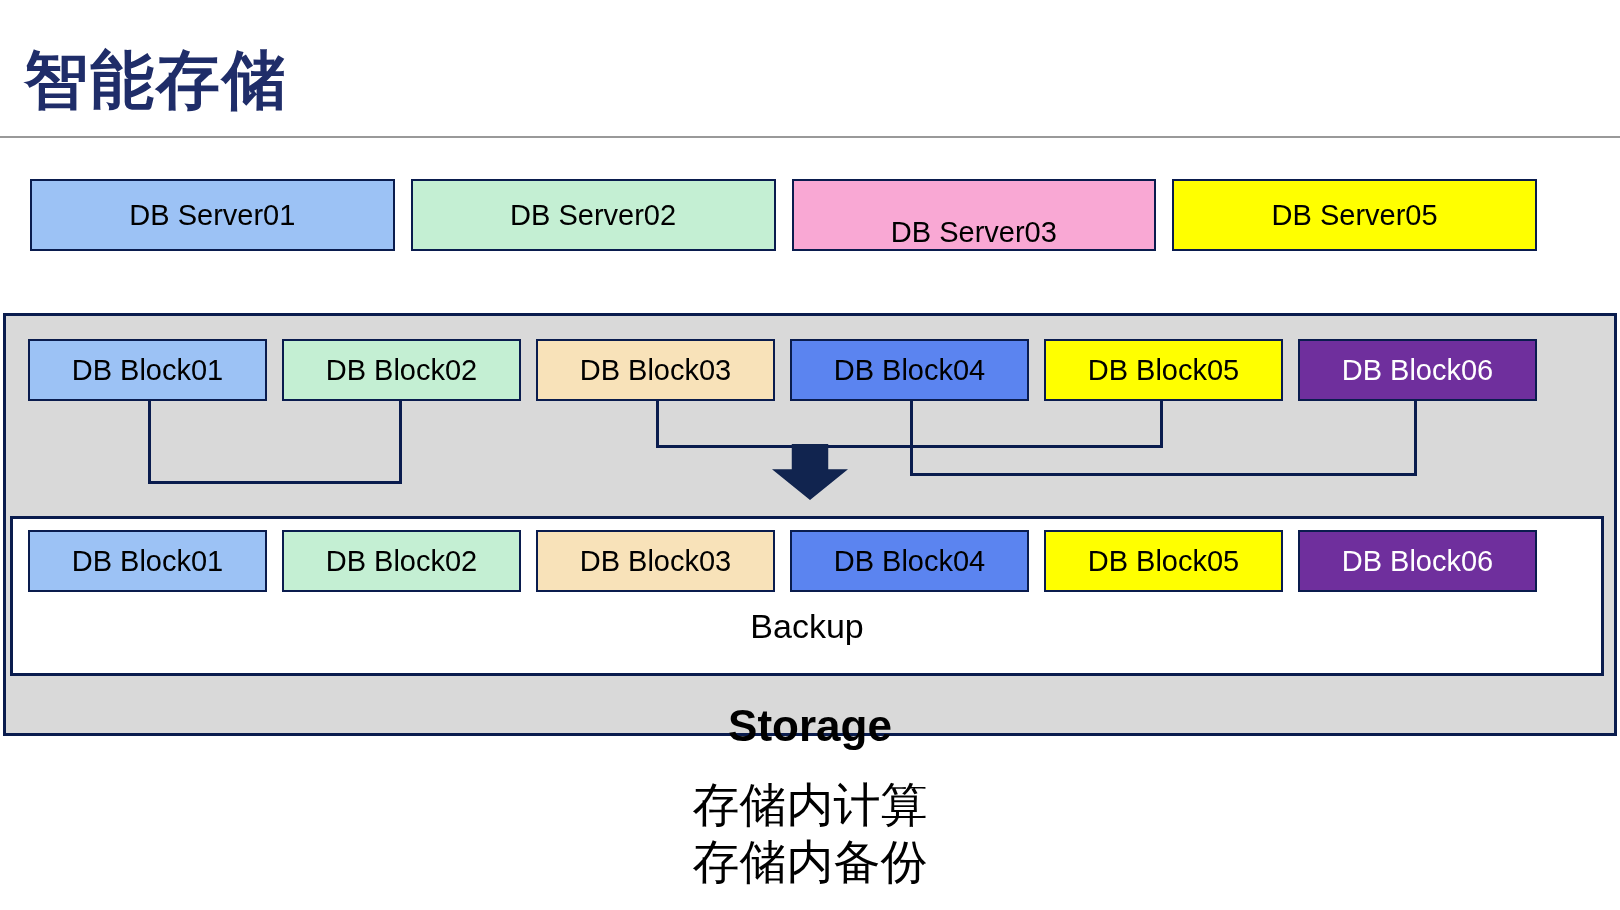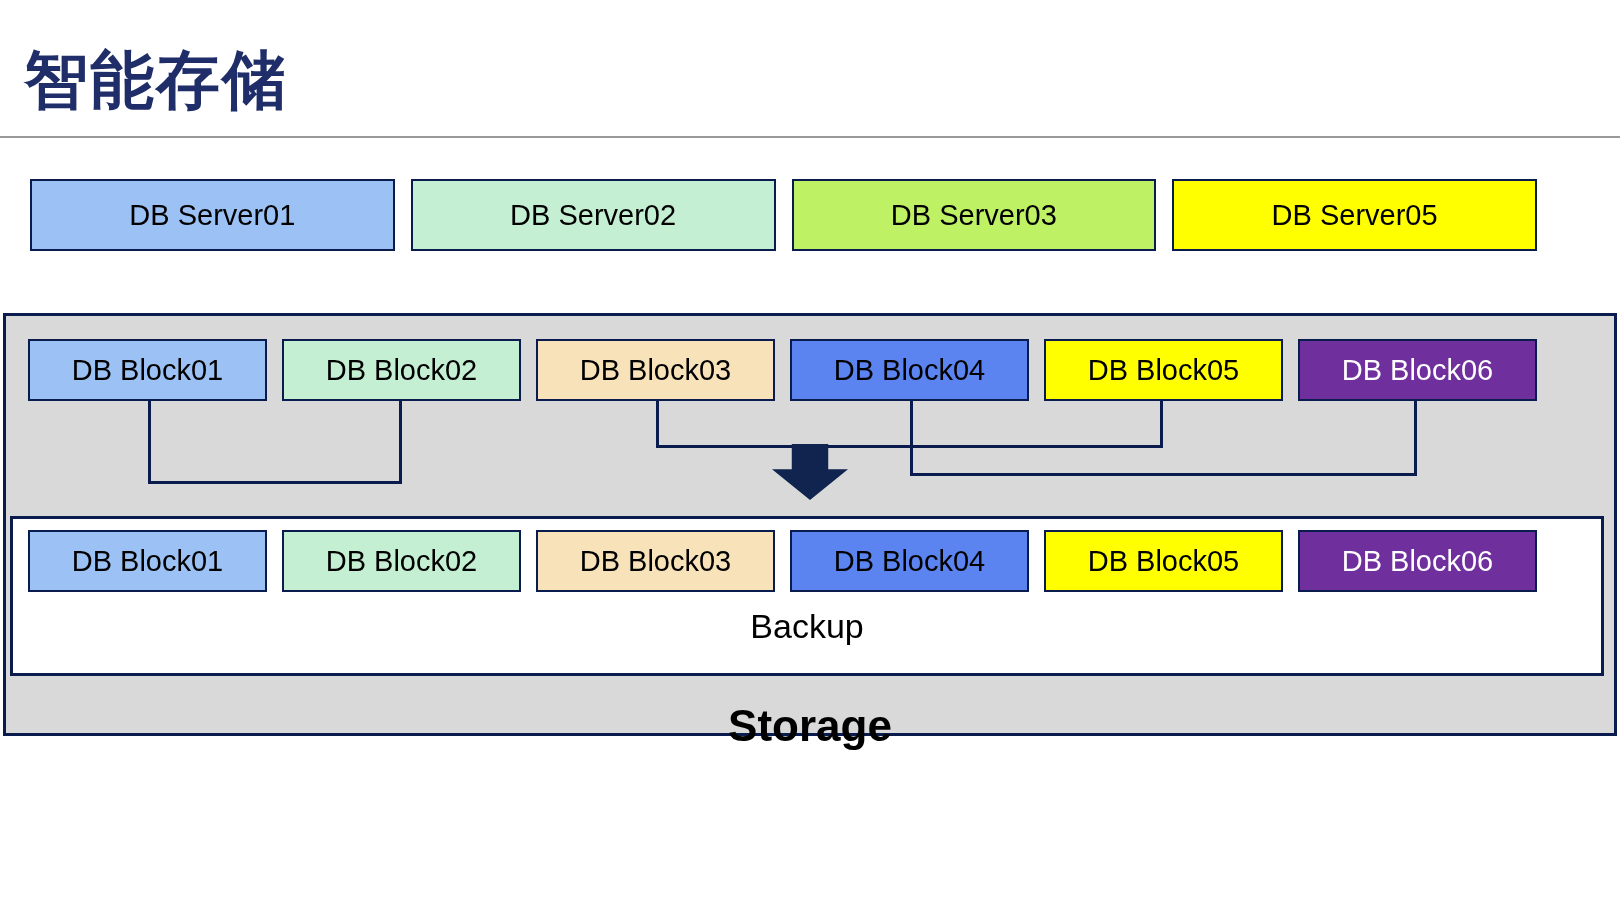--- a/index.html
+++ b/index.html
@@ -66,21 +66,21 @@
   <div class="slide-title" style="color: rgb(31, 45, 105);">智能存储</div>
   <div class="title-rule" style="background-color: rgb(153, 153, 153);"></div>
 
   <div class="node-row server-row">
     <div class="node" style="background-color: rgb(156, 194, 245); color: rgb(0, 0, 0); border-color: rgb(10, 28, 78);">
       <span>DB Server01</span>
     </div>
     <div class="node" style="background-color: rgb(196, 239, 211); color: rgb(0, 0, 0); border-color: rgb(10, 28, 78);">
       <span>DB Server02</span>
     </div>
-    <div class="node" style="background-color: #bef264; color: rgb(0, 0, 0); border-color: rgb(10, 28, 78);">
+    <div class="node" style="background-color: #f9a8d4; color: rgb(0, 0, 0); border-color: rgb(10, 28, 78); align-items: flex-end;">
       <span>DB Server03</span>
     </div>
     <div class="node" style="background-color: rgb(255, 255, 0); color: rgb(0, 0, 0); border-color: rgb(10, 28, 78);">
       <span>DB Server05</span>
     </div>
   </div>
 
   <div class="storage-container" style="background-color: rgb(217, 217, 217); border-color: rgb(10, 28, 78);"></div>
 
   <div class="backup-container" style="background-color: rgb(255, 255, 255); border-color: rgb(10, 28, 78);"></div>
@@ -130,16 +130,20 @@
     </div>
     <div class="node" style="background-color: rgb(111, 47, 157); color: rgb(255, 255, 255); border-color: rgb(10, 28, 78);">
       <span>DB Block06</span>
     </div>
   </div>
 
   <div class="backup-label">Backup</div>
 
   <div class="storage-label">Storage</div>
 
+  <div class="caption">
+    <div>存储内计算</div>
+    <div>存储内备份</div>
+  </div>
 
   <div class="page-number" style="color: rgb(128, 128, 128);">21</div>
 
 </div>
 
 </body></html>

